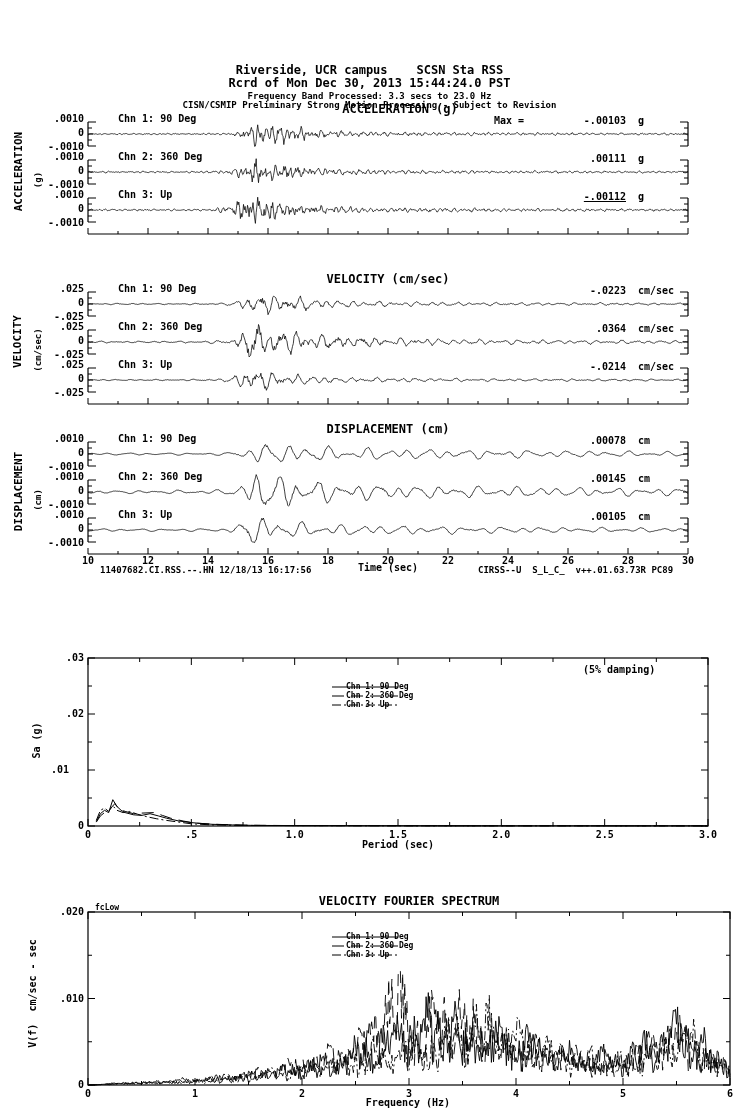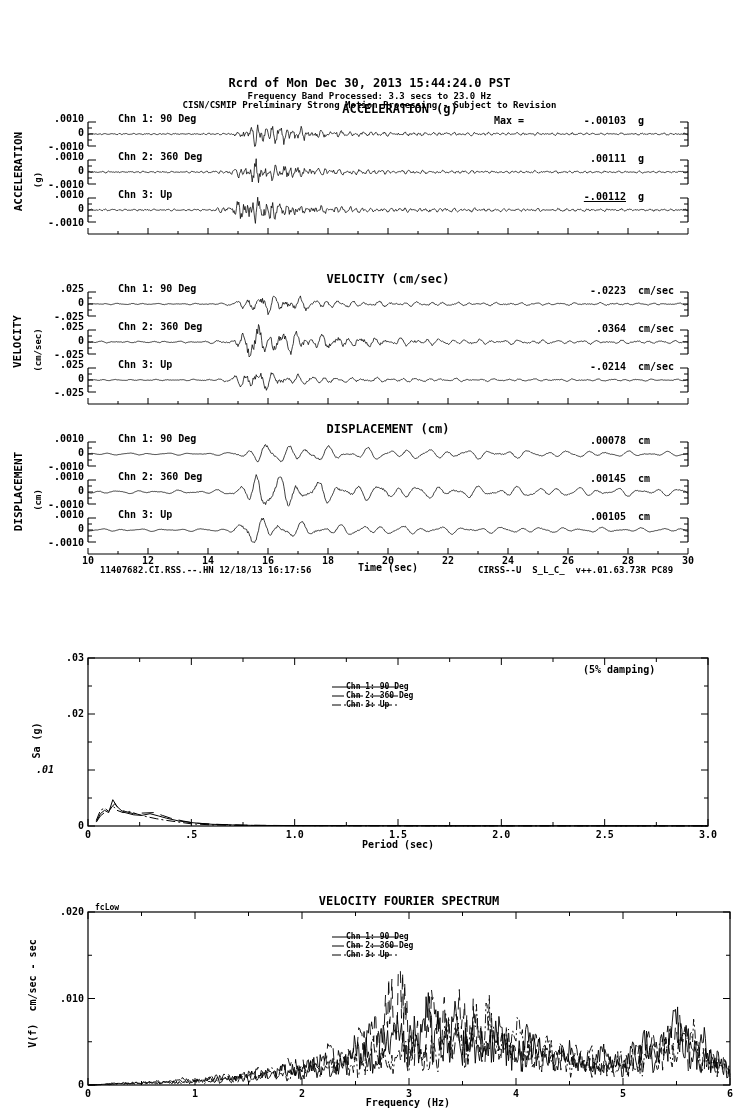--- a/index.html
+++ b/index.html
@@ -23,20 +23,21 @@
   .legend .lrow span{font-size:8px;line-height:8px;margin-left:14px;white-space:pre;}
   .annot{position:absolute;font-size:10px;white-space:pre;}
   .corner{position:absolute;font-size:8px;white-space:pre;}
   .footnote{position:absolute;font-size:9px;white-space:pre;}
 </style>
 </head>
 <body>
 
 <div class="page">
 
+  <div class="hdr big" style="top:64px">Riverside, UCR campus    SCSN Sta RSS</div>
   <div class="hdr big" style="top:77px">Rcrd of Mon Dec 30, 2013 15:44:24.0 PST</div>
   <div class="hdr small" style="top:91px">Frequency Band Processed: 3.3 secs to 23.0 Hz</div>
   <div class="hdr small" style="top:100px">CISN/CSMIP Preliminary Strong Motion Processing - Subject to Revision</div>
 
   <section class="ts-group" style="top:102px;height:150px">
     <div class="plot-title" style="left:100px;top:0;width:600px">ACCELERATION (g)</div>
     <div class="vlabel" style="left:-42px;top:63px;width:120px">ACCELERATION</div>
     <div class="vunits" style="left:18px;top:73px;width:40px">(g)</div>
     <svg style="left:88px;top:14px" width="600" height="124">
         <line x1="0" y1="118" x2="600" y2="118" stroke="#000" stroke-width="1.2"></line>
@@ -379,21 +380,21 @@
         <line x1="620" y1="140" x2="616" y2="140" stroke="#000" stroke-width="1"></line>
         <line x1="0" y1="168" x2="7" y2="168" stroke="#000" stroke-width="1"></line>
         <line x1="620" y1="168" x2="613" y2="168" stroke="#000" stroke-width="1"></line>
         <path d="M8.3 163.5L12.4 155.7L16.5 152.3L20.7 154.6L24.8 141.7L28.9 148.4L33.1 152.3L37.2 154.6L45.5 156.8L53.7 157.4L62.0 155.7L70.3 157.9L78.5 160.2L90.9 163.0L103.3 164.6L124.0 166.3L144.7 166.9L165.3 167.4L206.7 167.6L310.0 167.7L413.3 167.8L516.7 167.8L620.0 167.8" fill="none" stroke="#000" stroke-width="1"></path>
         <path d="M8.3 164.1L12.4 157.9L16.5 154.6L20.7 152.3L26.9 145.6L31.0 151.2L37.2 153.4L45.5 155.7L53.7 155.1L66.1 154.6L74.4 157.4L82.7 160.2L95.1 163.0L107.5 165.2L128.1 166.3L155.0 167.2L206.7 167.6L310.0 167.7L413.3 167.8L516.7 167.8L620.0 167.8" fill="none" stroke="#000" stroke-width="1" stroke-dasharray="12,7"></path>
         <path d="M8.3 162.4L12.4 152.3L16.5 150.1L20.7 153.4L24.8 147.8L28.9 152.3L35.1 154.6L41.3 153.4L49.6 156.2L57.9 158.5L68.2 160.7L78.5 162.4L90.9 164.1L103.3 165.8L124.0 166.9L155.0 167.4L206.7 167.6L310.0 167.8L413.3 167.8L516.7 167.8L620.0 167.9" fill="none" stroke="#000" stroke-width="1" stroke-dasharray="9,3,2,3"></path>
       </svg>
     <div class="overlay">
         <div class="plbl" style="left: 36px; top: 21px; width: 48px; text-align: right;">.03</div>
         <div class="plbl" style="left: 36px; top: 77px; width: 48px; text-align: right;">.02</div>
-        <div class="plbl" style="left: 36px; top: 133px; width: 48px; text-align: left; font-style: italic;">.01</div>
+        <div class="plbl" style="left: 36px; top: 133px; width: 48px; text-align: center;">.01</div>
         <div class="plbl" style="left: 36px; top: 189px; width: 48px; text-align: right;">0</div>
         <div class="plbl" style="left: 70px; top: 198px; width: 36px; text-align: center;">0</div>
         <div class="plbl" style="left: 173.333px; top: 198px; width: 36px; text-align: center;">.5</div>
         <div class="plbl" style="left: 276.667px; top: 198px; width: 36px; text-align: center;">1.0</div>
         <div class="plbl" style="left: 380px; top: 198px; width: 36px; text-align: center;">1.5</div>
         <div class="plbl" style="left: 483.333px; top: 198px; width: 36px; text-align: center;">2.0</div>
         <div class="plbl" style="left: 586.667px; top: 198px; width: 36px; text-align: center;">2.5</div>
         <div class="plbl" style="left: 690px; top: 198px; width: 36px; text-align: center;">3.0</div>
       </div>
     <div class="legend" style="left:332px;top:50px">

